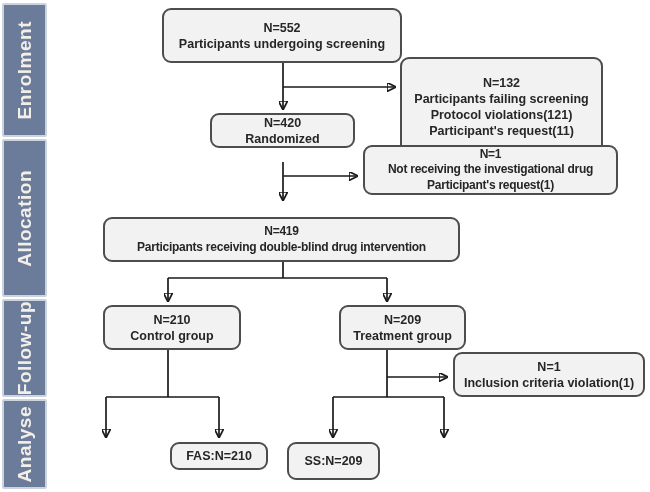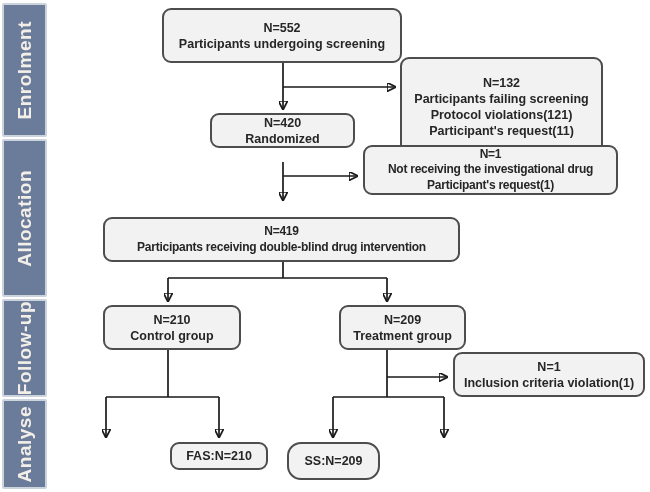--- a/index.html
+++ b/index.html
@@ -34,21 +34,21 @@
   .n-screening{left:162px;top:8px;width:240px;height:55px;}
   .n-failing{left:400px;top:57px;width:203px;height:100px;}
   .n-randomized{left:210px;top:113px;width:145px;height:35px;}
   .n-notreceiving{left:363px;top:145px;width:255px;height:50px;}
   .n-doubleblind{left:103px;top:205px;width:357px;height:45px;margin-top:12px;}
   .n-control{left:103px;top:305px;width:138px;height:45px;}
   .n-treatment{left:323px;top:305px;width:127px;height:45px;margin-left:16px;}
   .n-inclusion{left:453px;top:352px;width:192px;height:45px;}
   .n-ss1{left:57px;top:442px;width:98px;height:38px;}
   .n-fas1{left:170px;top:442px;width:98px;height:28px;}
-  .n-ss2{left:287px;top:442px;width:93px;height:38px;border-radius:14px;}
+  .n-ss2{left:287px;top:442px;width:93px;height:38px;}
   .n-fas2{left:395px;top:442px;width:97px;height:38px;}
   
   #connectors{position:absolute;left:0;top:0;pointer-events:none;}
   #connectors path{stroke:#1a1a1a;stroke-width:1.7;fill:none;}
 </style>
 </head>
 <body>
 
 <div id="canvas">
 

